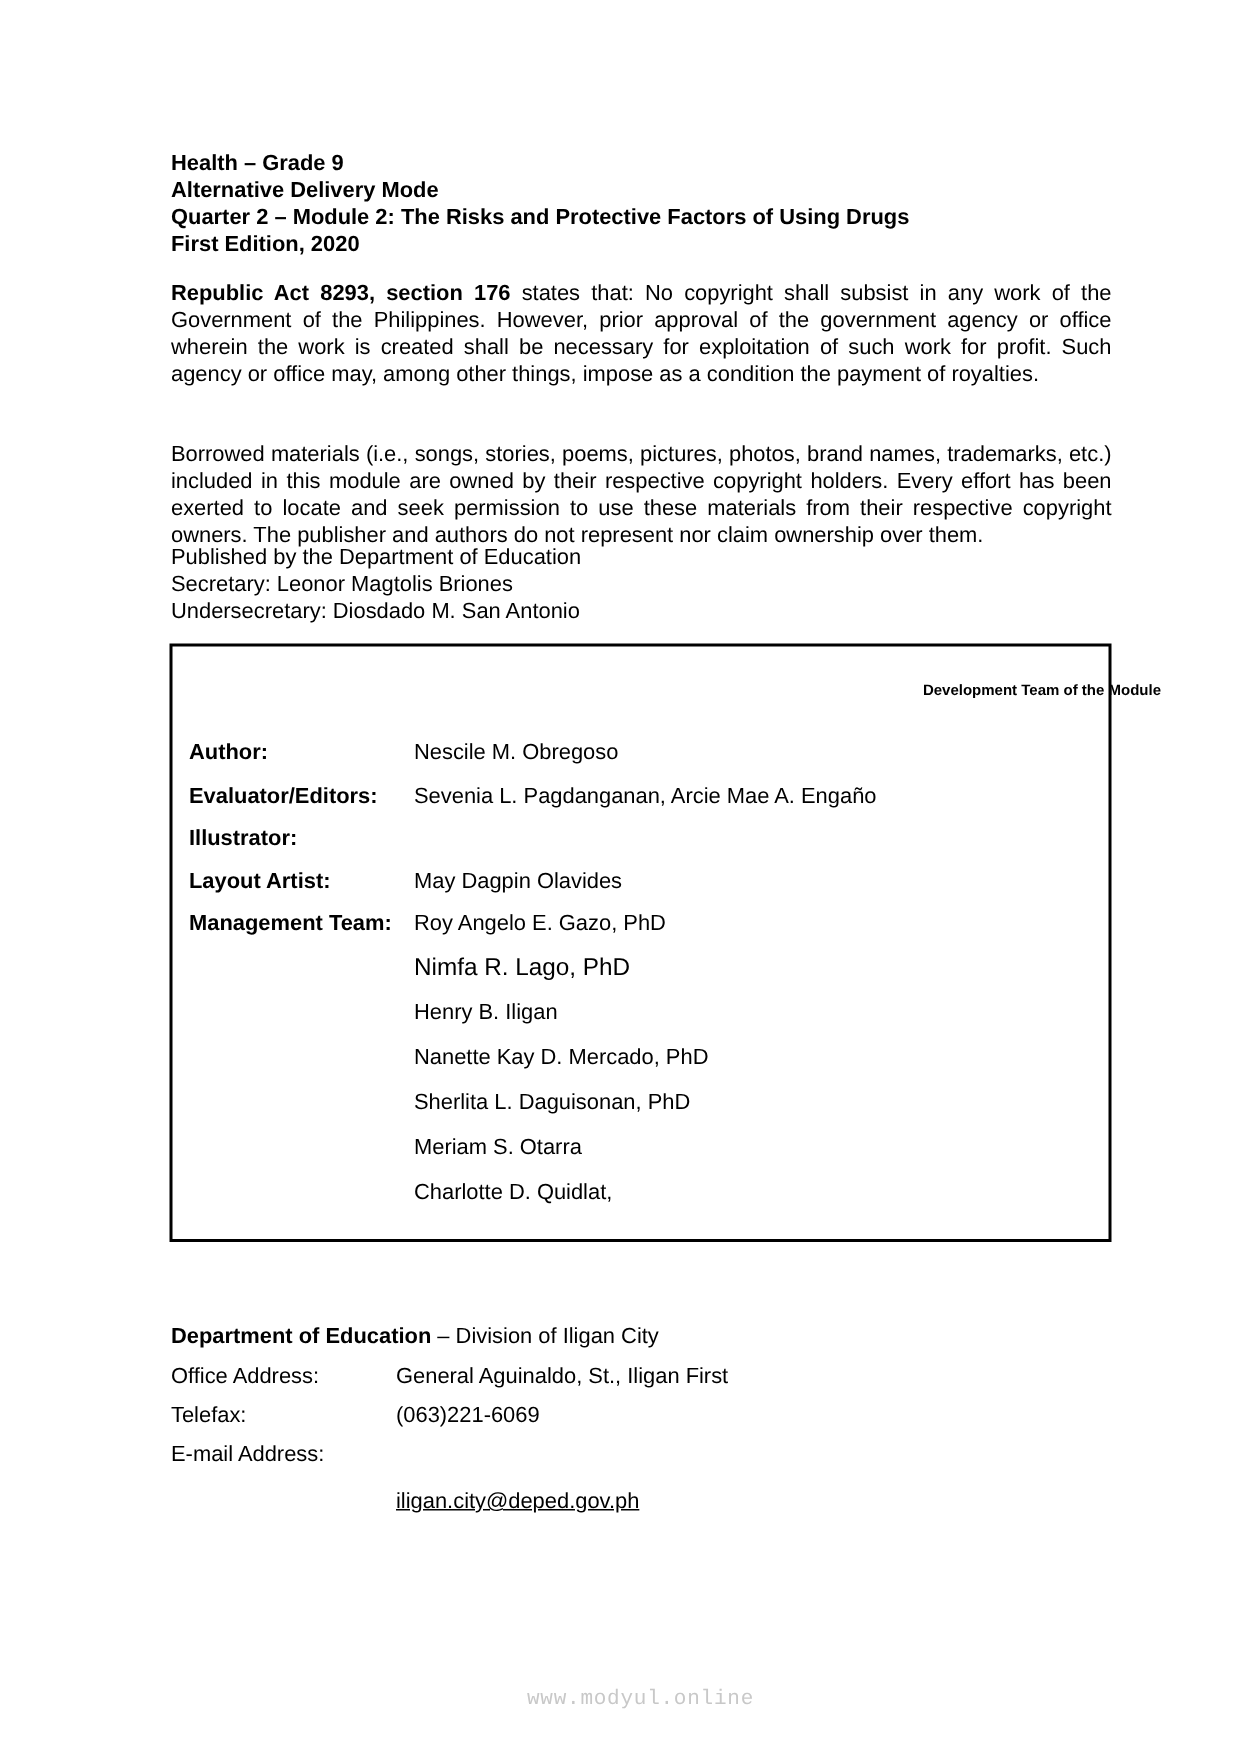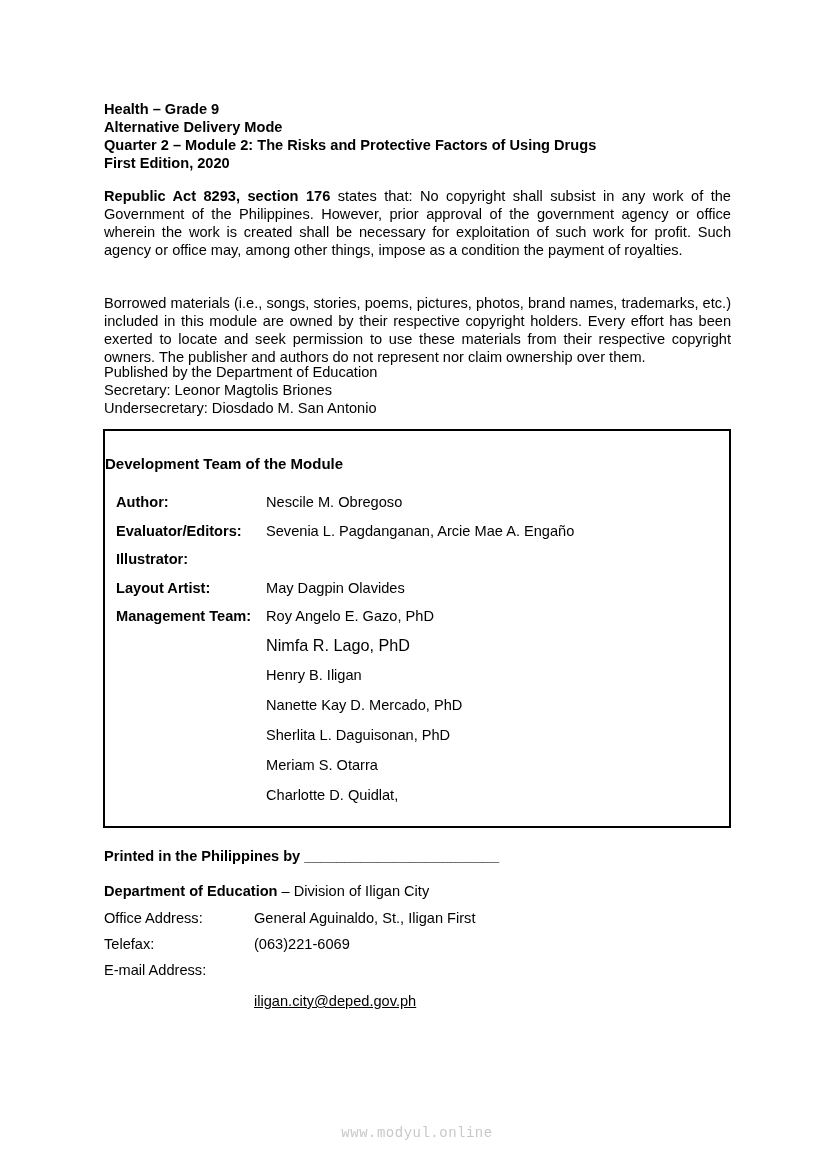--- a/index.html
+++ b/index.html
@@ -10,21 +10,21 @@
     body {
       width: 826px;
       height: 1169px;
       position: relative;
       font-family: "Liberation Sans", sans-serif;
       color: #000000;
       overflow: hidden;
     }
     .page {
       position: absolute;
-      left: 4px; top: 0;
+      left: 14px; top: 0;
       width: 722px;
       height: 1169px;
     }
     .block {
       position: absolute;
       left: 100px;
       width: 627px;
       font-size: 14.6px;
       line-height: 18px;
     }
@@ -46,23 +46,24 @@
       top: 429px;
       width: 624px;
       height: 395px;
       border: 2px solid #000000;
     }
     .team-title {
       position: absolute;
       top: 24px;
       left: 0;
       width: 100%;
-      text-align: left;
+      text-align: right;
       font-weight: bold;
-      font-size: 15px;
+      font-size: 10px;
+      padding-left: 35px;
     }
     .team-row {
       position: absolute;
       left: 11px;
       font-size: 14.6px;
       white-space: nowrap;
     }
     .team-label {
       position: absolute;
       left: 0;
@@ -162,21 +163,20 @@
       <span class="team-value">Sherlita L. Daguisonan, PhD</span>
     </div>
     <div class="team-row" style="top:326px;">
       <span class="team-value">Meriam S. Otarra</span>
     </div>
     <div class="team-row" style="top:356px;">
       <span class="team-value">Charlotte D. Quidlat,</span>
     </div>
   </div>
 
-  <div class="printed">Printed in the Philippines by ________________________</div>
 
   <div class="contact-row" style="top:883px;">
     <b>Department of Education</b><span> – Division of Iligan City</span>
   </div>
   <div class="contact-row" style="top:910px;">
     <span class="contact-label">Office Address:</span>
     <span class="contact-value">General Aguinaldo, St., Iligan First</span>
   </div>
   <div class="contact-row" style="top:936px;">
     <span class="contact-label">Telefax:</span>

